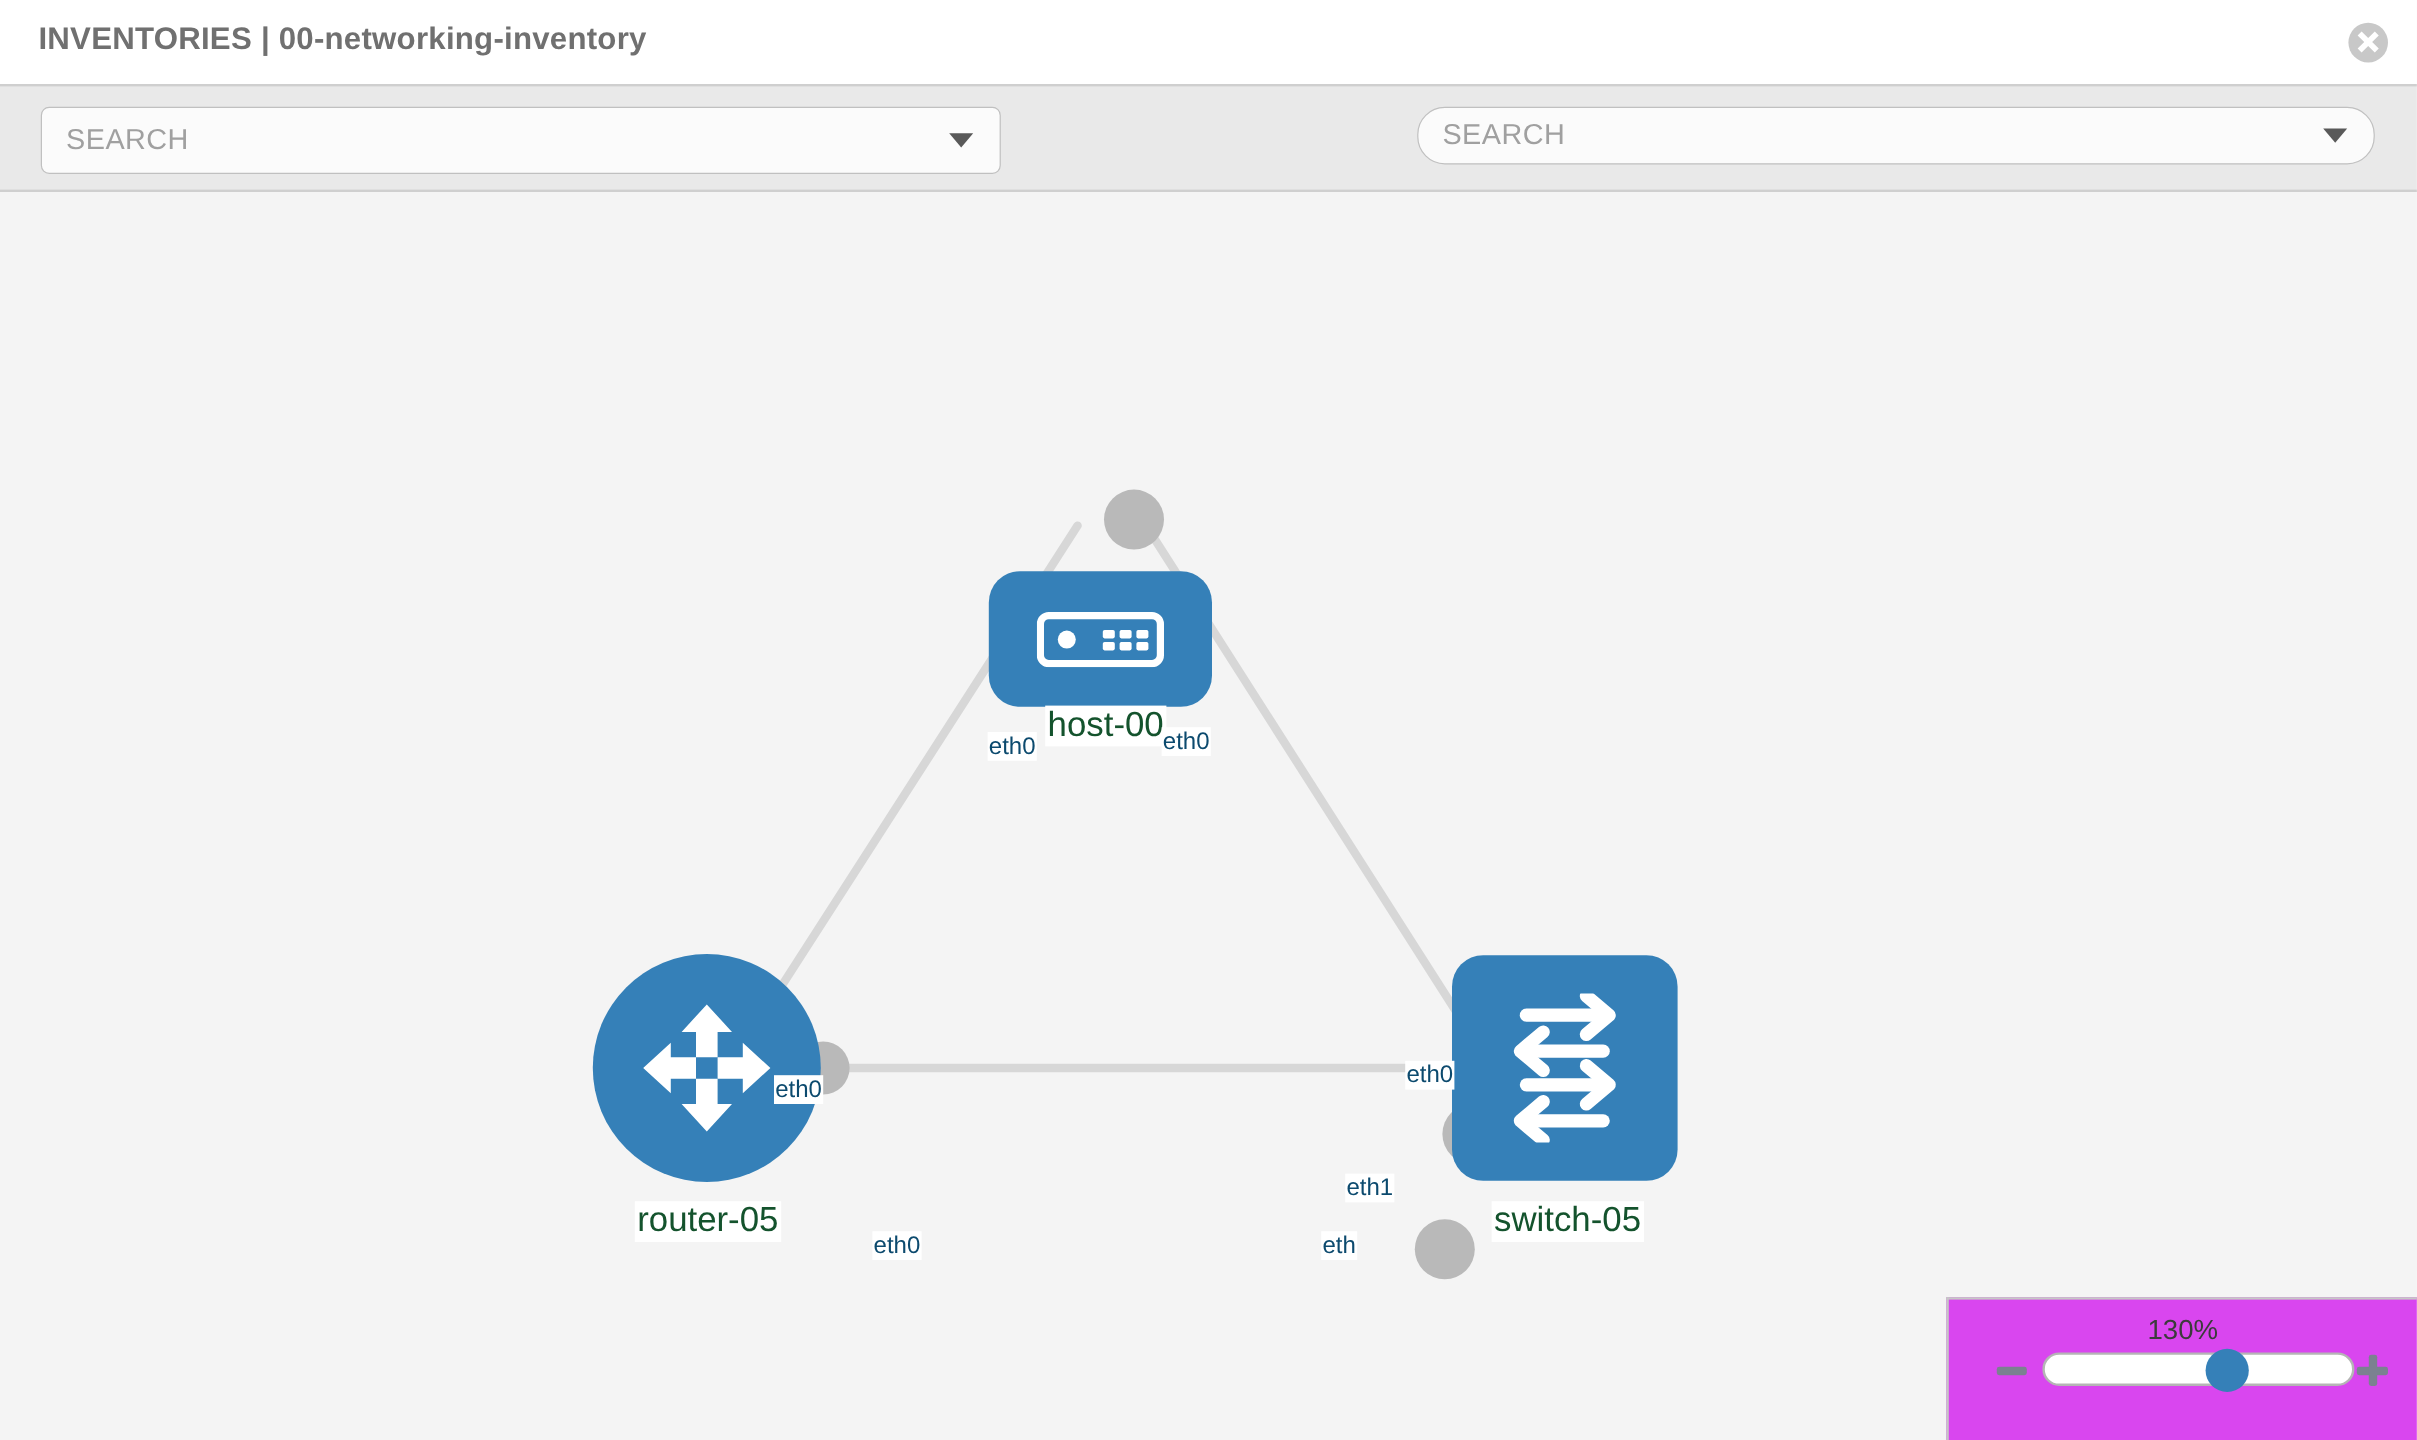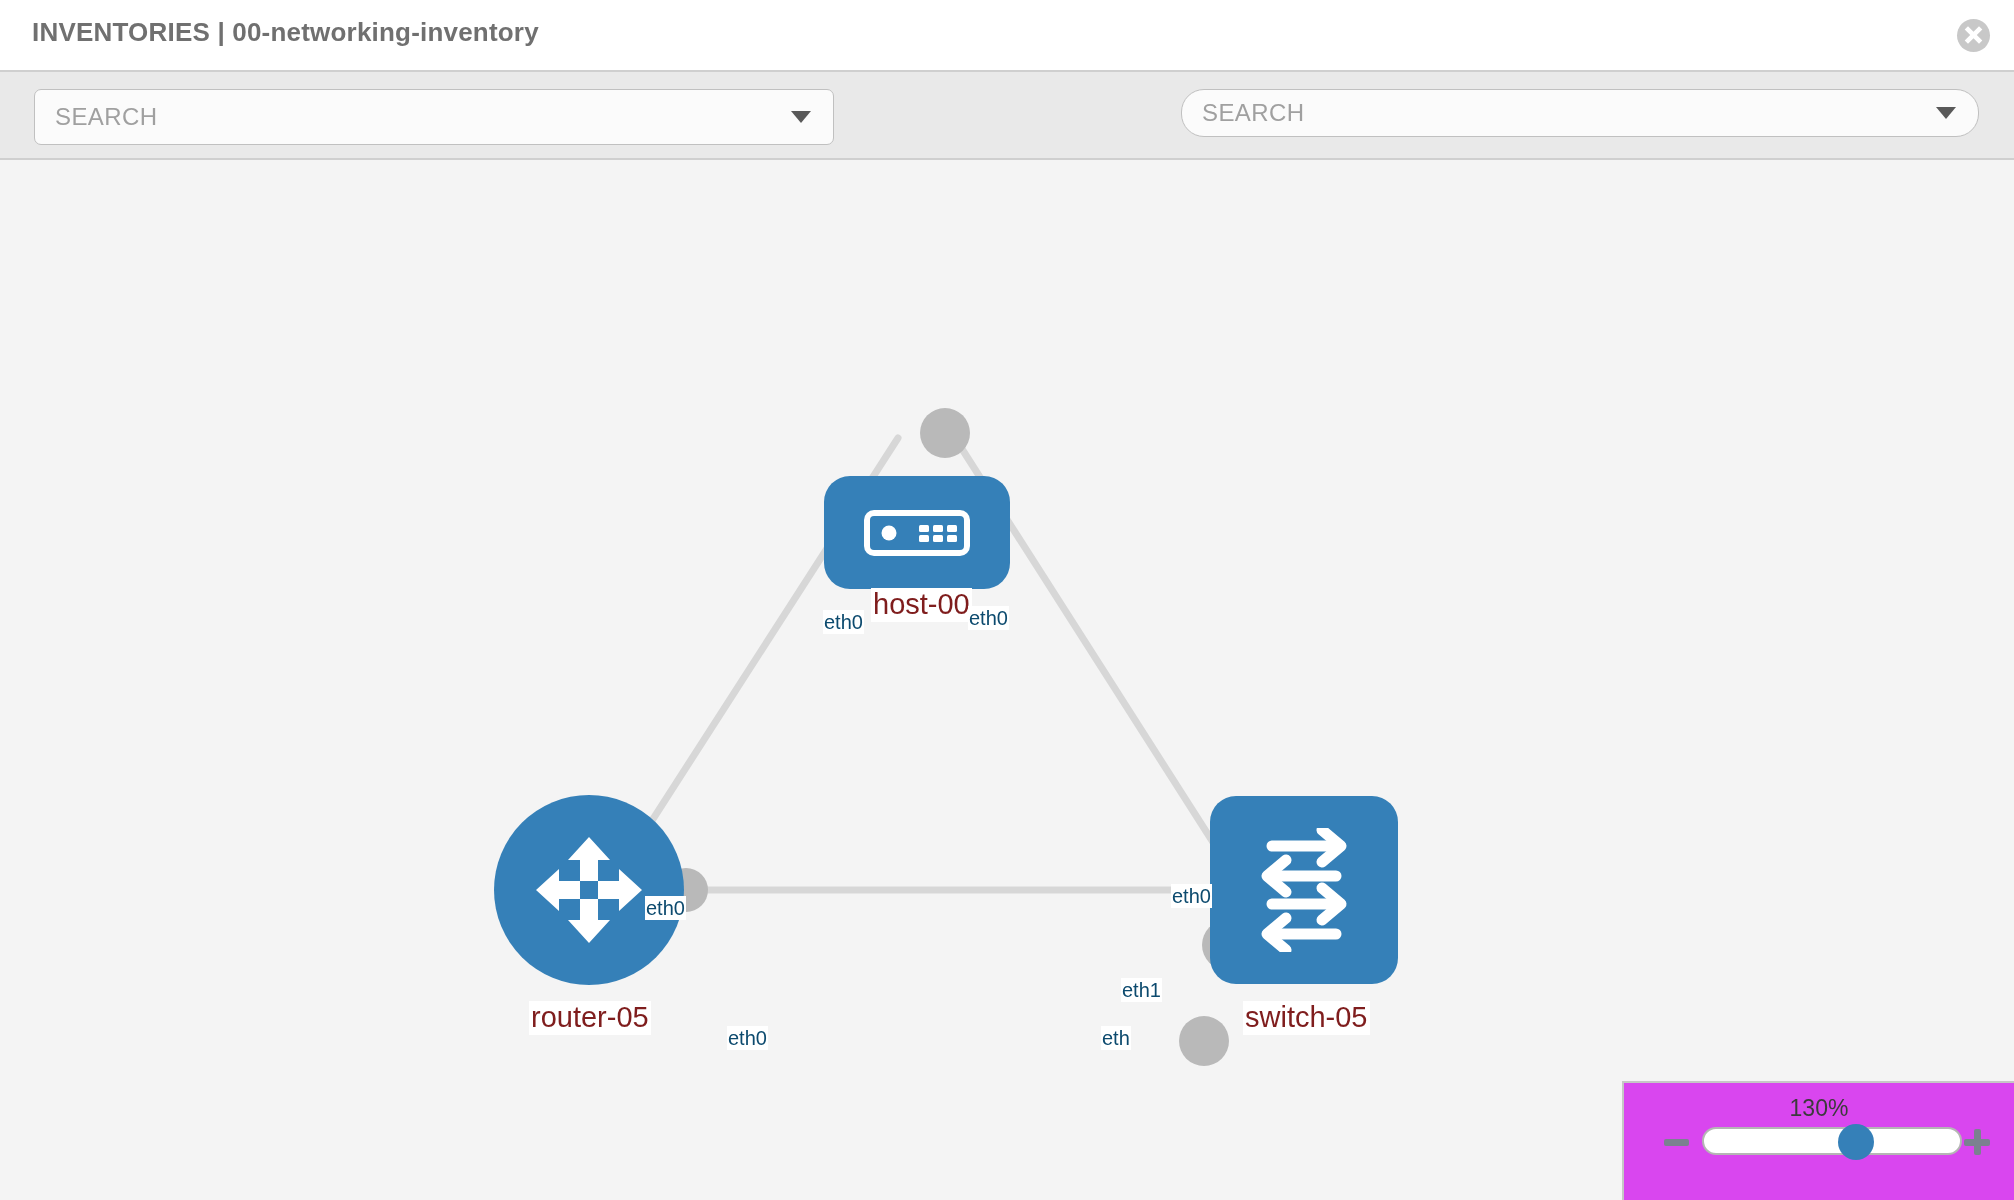--- a/index.html
+++ b/index.html
@@ -139,21 +139,21 @@
     display: flex;
     align-items: center;
     justify-content: center;
   }
   .node.rounded-rect { border-radius: 26px; }
   .node.circle { border-radius: 50%; }
 
   .node-label {
     position: absolute;
     font-size: 29px;
-    color: #7f1d1d;
+    color: #14532d;
     background: #ffffff;
     white-space: nowrap;
     padding: 0 2px;
     line-height: 1.16;
   }
   .port-label {
     position: absolute;
     font-size: 20px;
     color: #0c4a6e;
     background: #ffffff;

